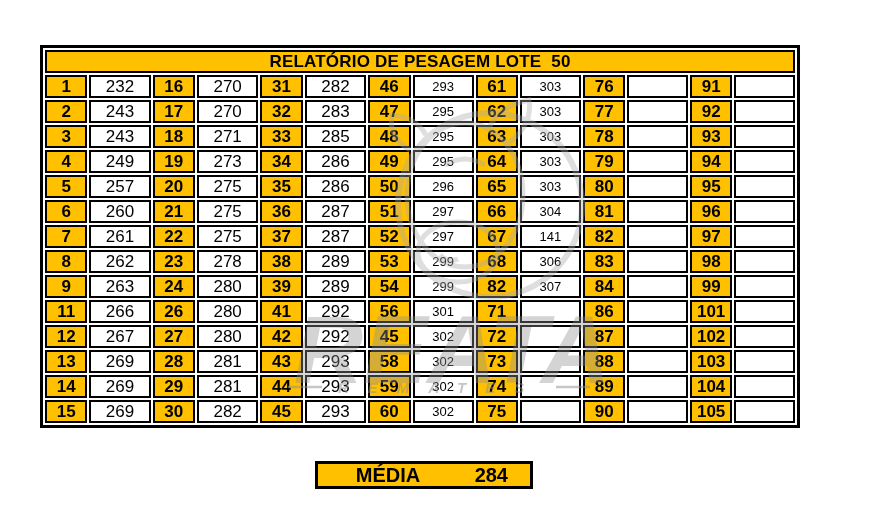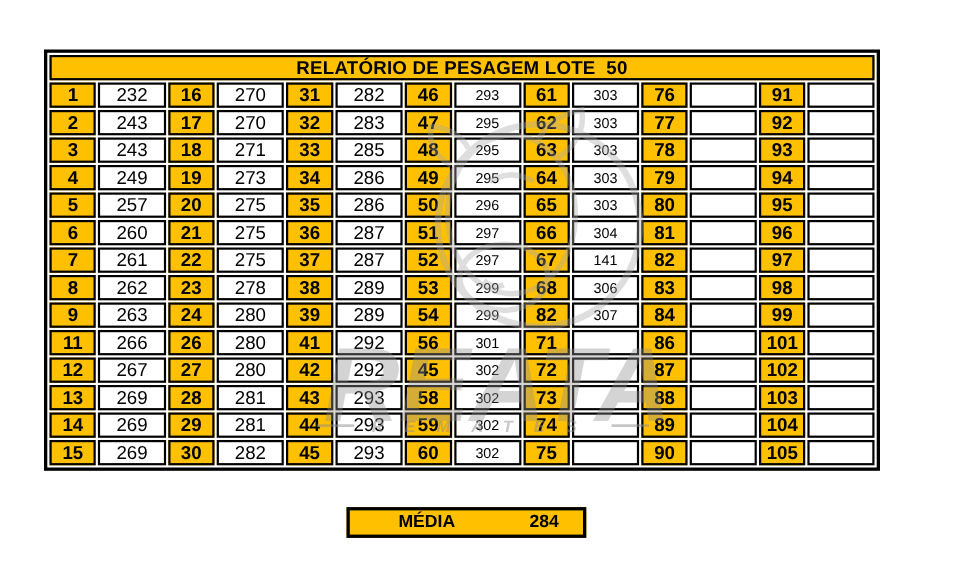--- a/index.html
+++ b/index.html
@@ -54,21 +54,21 @@
     left: 315px;
     top: 461px;
     width: 218px;
     height: 28px;
     box-sizing: border-box;
     border: 3px solid #000;
     background: #FFC000;
     display: flex;
     align-items: center;
     font-weight: 700;
-    font-size: 16px;
+    font-size: 20px;
     color: #000;
     z-index: 1;
   }
   .media-label { width: 140px; text-align: center; }
   .media-value { flex: 1; text-align: right; padding-right: 22px; }
   .watermark {
     position: absolute;
     left: 0; top: 0;
     width: 886px; height: 517px;
     z-index: 3;

